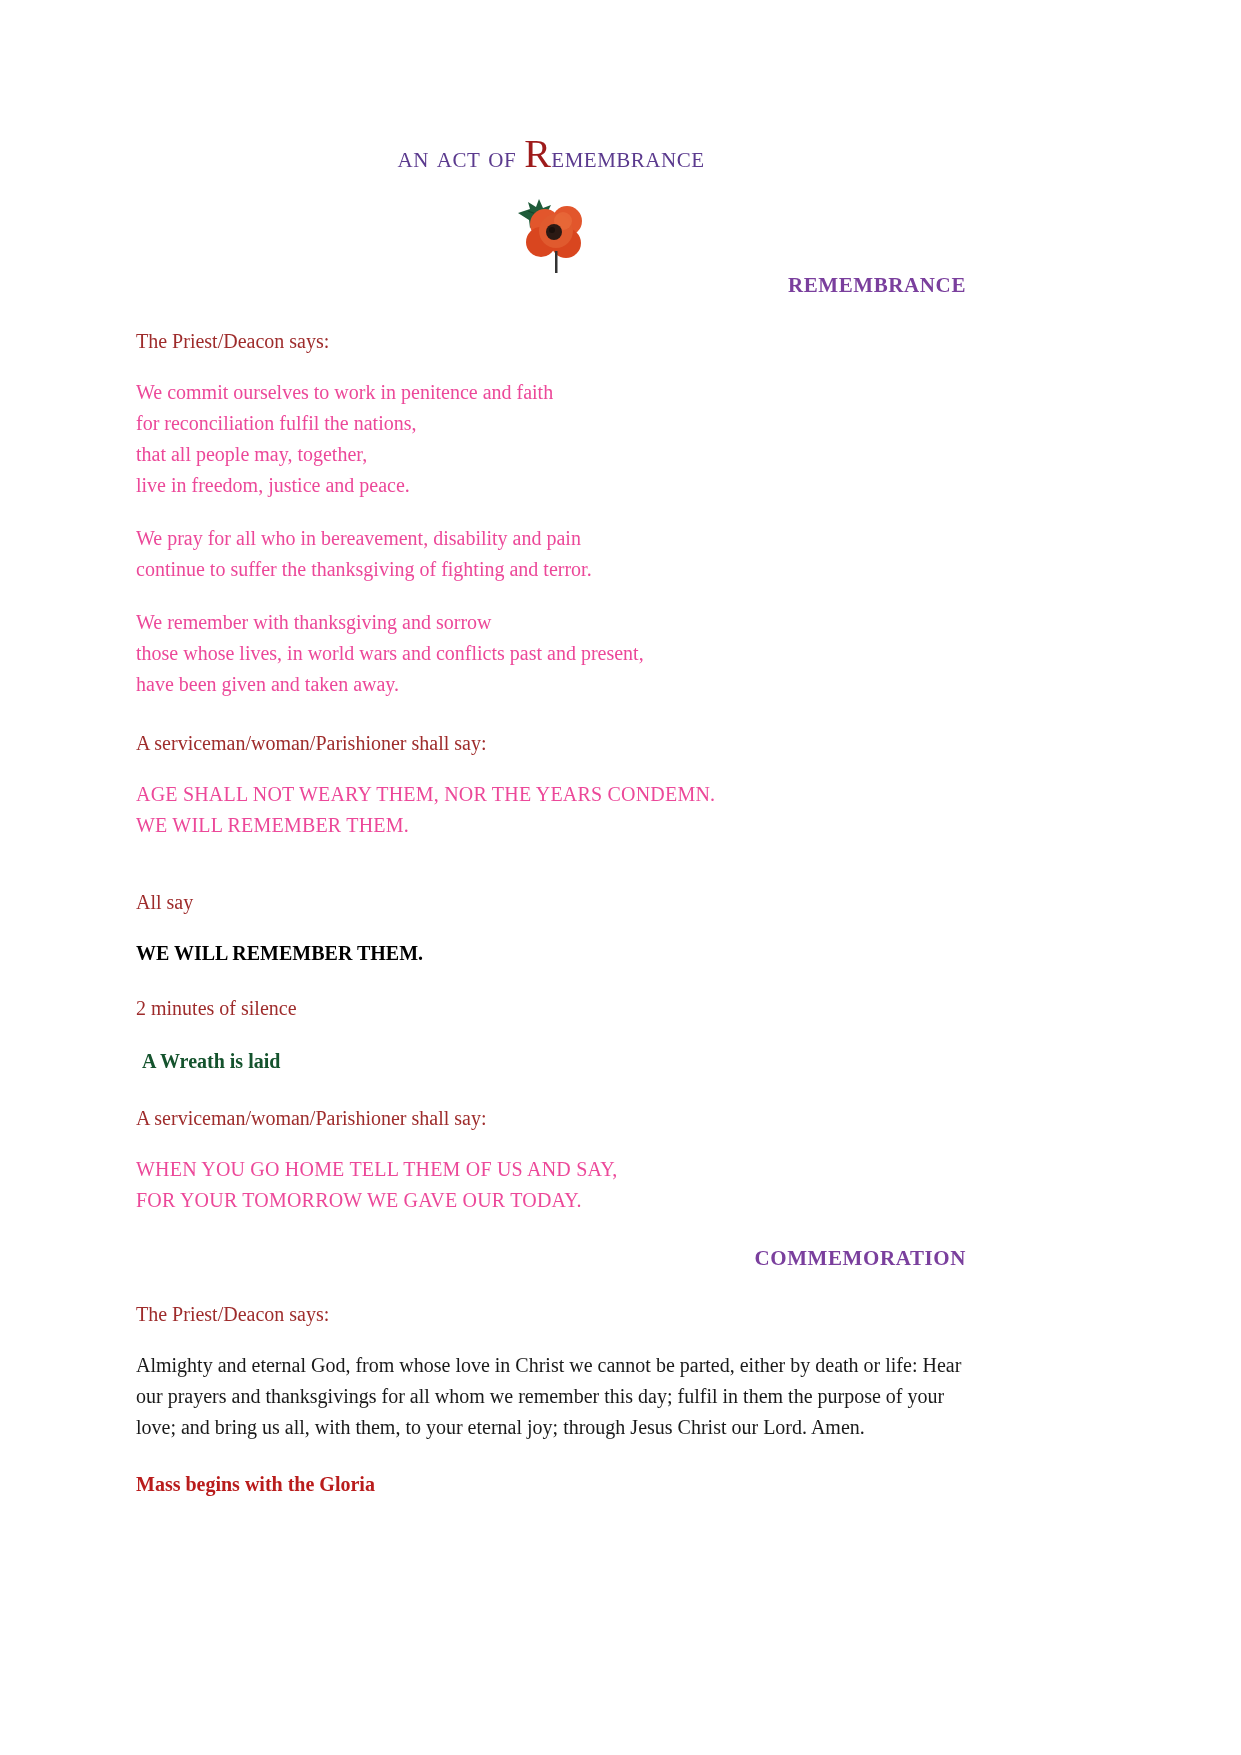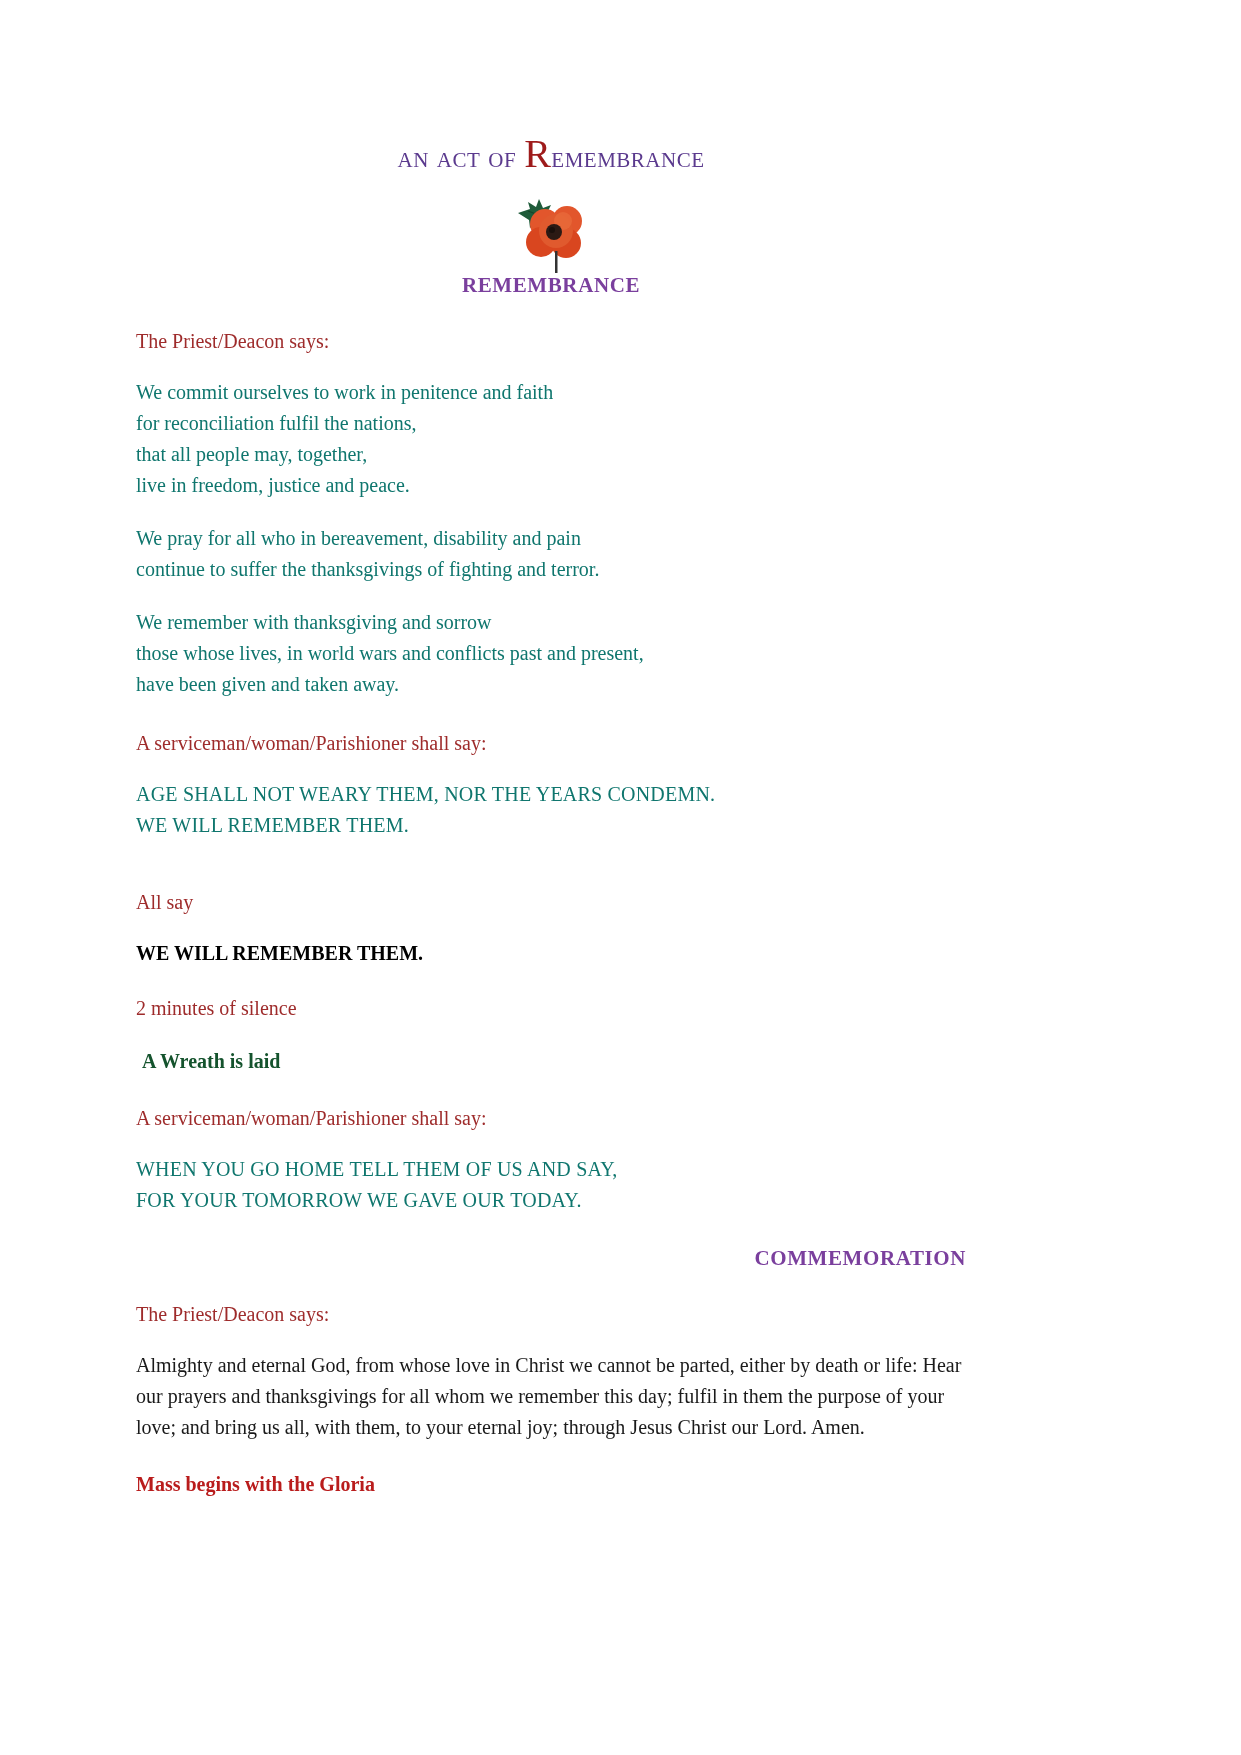--- a/index.html
+++ b/index.html
@@ -58,21 +58,21 @@
     margin-top: 22px;
     height: 72px;
   }
   .poppy-svg {
     display: inline-block;
     vertical-align: top;
   }
 
   
   .section-heading {
-    text-align: center;
+    text-align: right;
     color: #7a3f9d;
     font-weight: bold;
     font-size: 21px;
     letter-spacing: 0.6px;
     margin: 0;
     padding: 6px 0 0 0;
   }
   .heading-commemoration {
     text-align: right;
     color: #7a3f9d;
@@ -95,21 +95,21 @@
     font-weight: bold;
     margin: 26px 0 0 6px;
     line-height: 1.35;
   }
 
   
   .stanza {
     font-size: 20px;
     line-height: 1.55;
     margin: 22px 0 0 0;
-    color: #0f766e;
+    color: #ec4899;
   }
   .stanza .ln {
     display: block;
     white-space: nowrap;
   }
   .stanza-caps .ln {
     letter-spacing: 0.2px;
   }
   .para {
     font-size: 20px;
@@ -168,21 +168,21 @@
 
     <div class="stanza">
       <span class="ln">We commit ourselves to work in penitence and faith</span>
       <span class="ln">for reconciliation fulfil the nations,</span>
       <span class="ln">that all people may, together,</span>
       <span class="ln">live in freedom, justice and peace.</span>
     </div>
 
     <div class="stanza">
       <span class="ln">We pray for all who in bereavement, disability and pain</span>
-      <span class="ln">continue to suffer the thanksgivings of fighting and terror.</span>
+      <span class="ln">continue to suffer the thanksgiving of fighting and terror.</span>
     </div>
 
     <div class="stanza">
       <span class="ln">We remember with thanksgiving and sorrow</span>
       <span class="ln">those whose lives, in world wars and conflicts past and present,</span>
       <span class="ln">have been given and taken away.</span>
     </div>
 
     <div class="rubric">A serviceman/woman/Parishioner shall say:</div>
 

